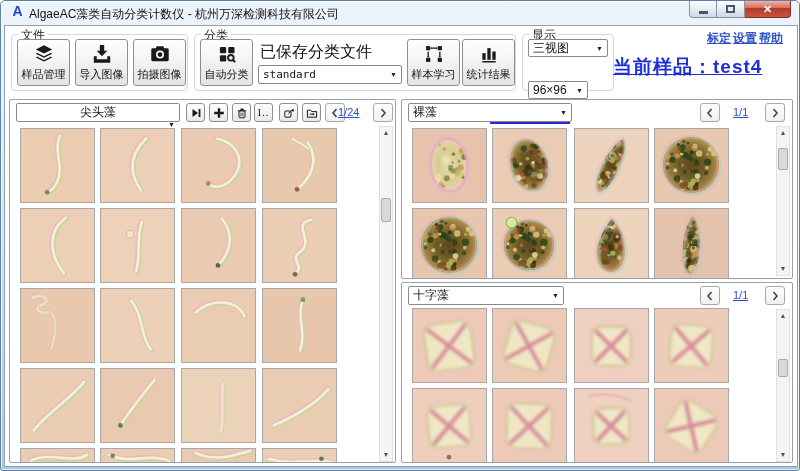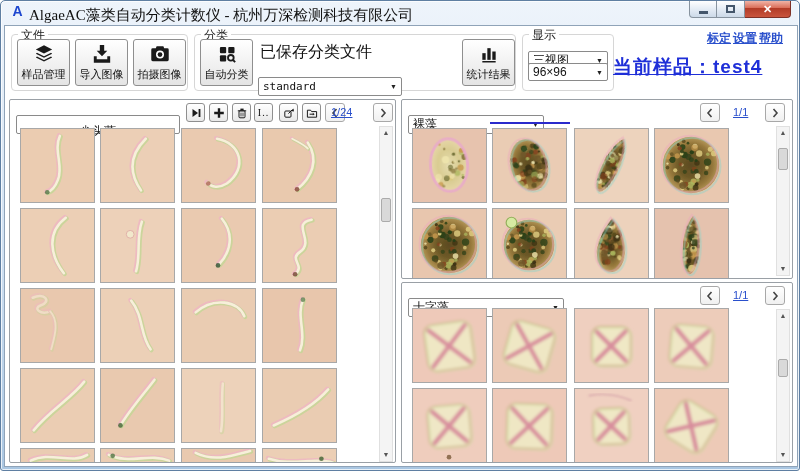--- a/index.html
+++ b/index.html
@@ -4,38 +4,38 @@
 <style>
   html,body{margin:0;padding:0;background:#fff;font-family:"Liberation Sans",sans-serif;}
   *{box-sizing:border-box;}
   .window{position:relative;width:800px;height:471px;overflow:hidden;
     background:linear-gradient(#eef4fb,#cfe0f2 55%,#a9c6e2);
     border:1px solid #5f7fa2;border-radius:5px 5px 3px 3px;
     box-shadow:inset 0 0 0 1px rgba(255,255,255,.75);}
   .titlebar{position:absolute;left:0;top:0;right:0;height:24px;}
   .app-icon{position:absolute;left:9px;top:3px;width:15px;height:15px;color:#1d46cf;
     font-weight:bold;font-size:14px;line-height:15px;text-align:center;}
-  .title-text{position:absolute;left:28px;top:5px;font-size:15px;color:#111;font-family:Liberation Serif, serif;}
+  .title-text{position:absolute;left:28px;top:5px;font-size:12px;color:#111;}
   .winctl{position:absolute;right:8px;top:0;height:18px;display:flex;}
   .wbtn{height:17px;border:1px solid #87939f;border-top:none;display:flex;align-items:center;justify-content:center;
     background:linear-gradient(#ffffff,#e7eef6 45%,#ccd9e8);}
   .wbtn.min{width:28px;border-radius:0 0 0 4px;}
   .wbtn.max{width:28px;border-left:none;}
   .wbtn.close{width:46px;border-radius:0 0 4px 0;border-color:#7e3026;border-left:none;
     background:linear-gradient(#f0b3a6,#d96a55 45%,#b23b27 46%,#c9543d);color:#fff;font-size:11px;font-weight:bold;}
   .minbar{width:9px;height:3px;background:#44566b;margin-top:7px;}
   .maxsq{width:9px;height:8px;border:2px solid #44566b;}
   .client{position:absolute;left:3px;top:24px;width:794px;height:442px;background:#fff;border:1px solid #8fa3b8;}
   .group{position:absolute;border:1px solid #d6d6d6;border-radius:4px;background:#fff;}
   .glabel{position:absolute;top:-8px;left:6px;background:#fff;padding:0 3px;font-size:12px;color:#222;}
   .bigbtn{position:absolute;width:53px;height:47px;border:1px solid #8f8f8f;border-radius:3px;
     background:linear-gradient(#ffffff,#efefef 60%,#e4e4e4);display:flex;flex-direction:column;
     align-items:center;justify-content:space-between;padding:4px 0 3px;font-size:11px;color:#111;cursor:default;}
   .combo{position:absolute;height:19px;background:#fff;border:1px solid #8a8a8a;border-radius:2px;
-    display:flex;align-items:center;padding:7px 4px;font-size:12px;color:#111;margin-top:12px;}
+    display:flex;align-items:center;padding:0 4px;font-size:12px;color:#111;}
   .combo .arr{margin-left:auto;font-size:7px;color:#222;}
   .mono{font-family:"DejaVu Sans Mono",monospace;font-size:11px;}
   .tlabel{position:absolute;font-size:16px;color:#111;font-family:Liberation Serif, serif;}
   .tlink{position:absolute;top:29px;font-size:12px;font-weight:bold;color:#2a50cc;text-decoration:underline;cursor:pointer;}
   .cursample{position:absolute;left:612px;top:53px;width:184px;font-size:19px;font-weight:bold;
     color:#1f2fd8;text-decoration:underline;letter-spacing:1px;}
   .panel{position:absolute;background:#fff;border:1px solid #9aa0a6;border-radius:2px;overflow:hidden;}
   .tbtn{position:absolute;top:3px;width:19px;height:19px;border:1px solid #8f8f8f;border-radius:3px;
     background:linear-gradient(#ffffff,#e9e9e9);display:flex;align-items:center;justify-content:center;padding:0;}
   .pagebtn{position:absolute;top:3px;width:20px;height:19px;border:1px solid #a8a8a8;border-radius:3px;
@@ -138,38 +138,52 @@
       <circle cx="16.6" cy="16.6" r="3.4" fill="none" stroke="#1a1a1a" stroke-width="2.2"></circle>
       <line x1="19.2" y1="19.2" x2="21.8" y2="21.8" stroke="#1a1a1a" stroke-width="2.2"></line>
     </svg>
     <span>自动分类</span>
   </button>
   <span class="tlabel" style="left:259px;top:41px;">已保存分类文件</span>
   <div class="combo" style="left:257px;top:64px;width:144px;">
     <span class="mono">standard</span>
     <span class="arr">▼</span>
   </div>
+  <button class="bigbtn" style="left:406px;top:38px;">
+    <svg width="22" height="20" viewBox="0 0 24 24">
+      <rect x="2.5" y="2.5" width="5" height="5" fill="#1a1a1a"></rect>
+        <rect x="16.5" y="2.5" width="5" height="5" fill="#1a1a1a"></rect>
+      <rect x="2.5" y="16.5" width="5" height="5" fill="#1a1a1a"></rect>
+        <rect x="16.5" y="16.5" width="5" height="5" fill="#1a1a1a"></rect>
+      <path d="M9.2,5 H14.8 M5,9.2 V14.8 M19,9.2 V14.8" stroke="#1a1a1a" stroke-width="1.6" fill="none"></path>
+      <polygon points="9.6,3.6 9.6,6.4 7.6,5" fill="#1a1a1a"></polygon>
+        <polygon points="14.4,3.6 14.4,6.4 16.4,5" fill="#1a1a1a"></polygon>
+      <polygon points="3.6,14.4 6.4,14.4 5,16.4" fill="#1a1a1a"></polygon>
+        <polygon points="17.6,14.4 20.4,14.4 19,16.4" fill="#1a1a1a"></polygon>
+    </svg>
+    <span>样本学习</span>
+  </button>
   <button class="bigbtn" style="left:461px;top:38px;">
     <svg width="22" height="20" viewBox="0 0 24 24">
       <rect x="4" y="11" width="4" height="8" fill="#1a1a1a"></rect>
       <rect x="10" y="5" width="4" height="14" fill="#1a1a1a"></rect>
       <rect x="16" y="9" width="4" height="10" fill="#1a1a1a"></rect>
       <rect x="4" y="20.4" width="16" height="1.8" fill="#1a1a1a"></rect>
     </svg>
     <span>统计结果</span>
   </button>
 
   <div class="group" style="left:521px;top:33px;width:92px;height:57px;">
     <span class="glabel">显示</span>
   </div>
   <div class="combo" style="left:527px;top:38px;width:80px;height:18px;">
     <span>三视图</span>
     <span class="arr">▼</span>
   </div>
-  <div class="combo" style="left:527px;top:50px;width:80px;height:18px;text-align:right;">
+  <div class="combo" style="left:527px;top:80px;width:60px;height:18px;text-align:right;">
     <span>96×96</span>
     <span class="arr">▼</span>
   </div>
 
   <a class="tlink" style="left:706px;">标定</a>
   <a class="tlink" style="left:732px;">设置</a>
   <a class="tlink" style="left:758px;">帮助</a>
   <a class="cursample">当前样品：test4</a>
 
   <div class="panel" style="left:8px;top:98px;width:387px;height:364px;">
@@ -212,21 +226,21 @@
         <path d="M1.4,3.2 h3.2 l1,1.4 h5 v5.6 h-9.2 z" fill="none" stroke="#1a1a1a"></path>
         <path d="M3.6,7.2 h3.6" stroke="#1a1a1a"></path>
         <polygon points="6.8,5.8 8.6,7.2 6.8,8.6" fill="#1a1a1a"></polygon>
       </svg>
     </button>
     <button class="pagebtn" style="left:315px;">
       <svg width="10" height="12" viewBox="0 0 10 12">
         <polyline points="6.5,2 3,6 6.5,10" fill="none" stroke="#444" stroke-width="1.6"></polyline>
       </svg>
     </button>
-    <a class="plink" style="left:321px;">1/24</a>
+    <a class="plink" style="left:328px;">1/24</a>
     <button class="pagebtn" style="left:363px;">
       <svg width="10" height="12" viewBox="0 0 10 12">
         <polyline points="3.5,2 7,6 3.5,10" fill="none" stroke="#444" stroke-width="1.6"></polyline>
       </svg>
     </button>
     <div class="vscroll" style="left:369px;top:26px;height:336px;">
       <div class="sarr up">▲</div>
       <div class="sthumb" style="top:71px;height:24px;"></div>
       <div class="sarr dn">▼</div>
     </div>
@@ -382,21 +396,21 @@
           <g filter="url(#fb05)" opacity="1">
             <path d="M6,10 C30,18 54,8 72,14" stroke="#eeb6c2" stroke-width="4.4" fill="none" stroke-linecap="round" opacity="0.85" transform="translate(-0.9,-0.7)"></path>
             <path d="M6,10 C30,18 54,8 72,14" stroke="#c6d696" stroke-width="4.4" fill="none" stroke-linecap="round" opacity="0.85" transform="translate(0.9,0.8)"></path>
             <path d="M6,10 C30,18 54,8 72,14" stroke="#f7efda" stroke-width="2.64" fill="none" stroke-linecap="round"></path>
             <circle cx="60" cy="10" r="2.4" fill="#4a6a3a" opacity="0.85"></circle>
           </g>
         </svg></div>
     </div>
 
   <div class="panel" style="left:400px;top:98px;width:392px;height:180px;">
-    <div class="combo" style="left:6px;top:3px;width:136px;text-align:center;">
+    <div class="combo" style="left:6px;top:3px;width:164px;text-align:center;">
       <span>裸藻</span>
       <span class="arr">▼</span>
     </div>
     <div class="sel-underline" style="left:88px;top:22px;width:80px;"></div>
     <button class="pagebtn" style="left:298px;">
       <svg width="10" height="12" viewBox="0 0 10 12">
         <polyline points="6.5,2 3,6 6.5,10" fill="none" stroke="#444" stroke-width="1.6"></polyline>
       </svg>
     </button>
     <a class="plink" style="left:331px;">1/1</a>

